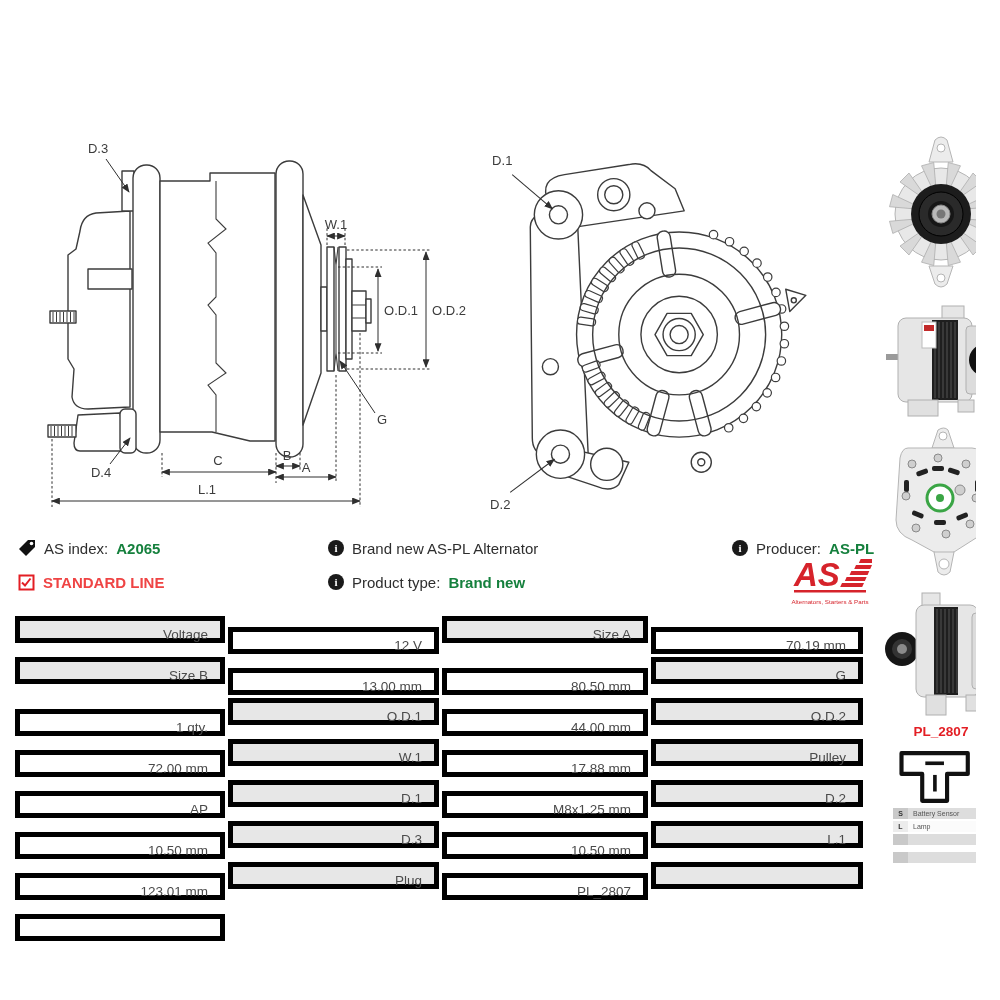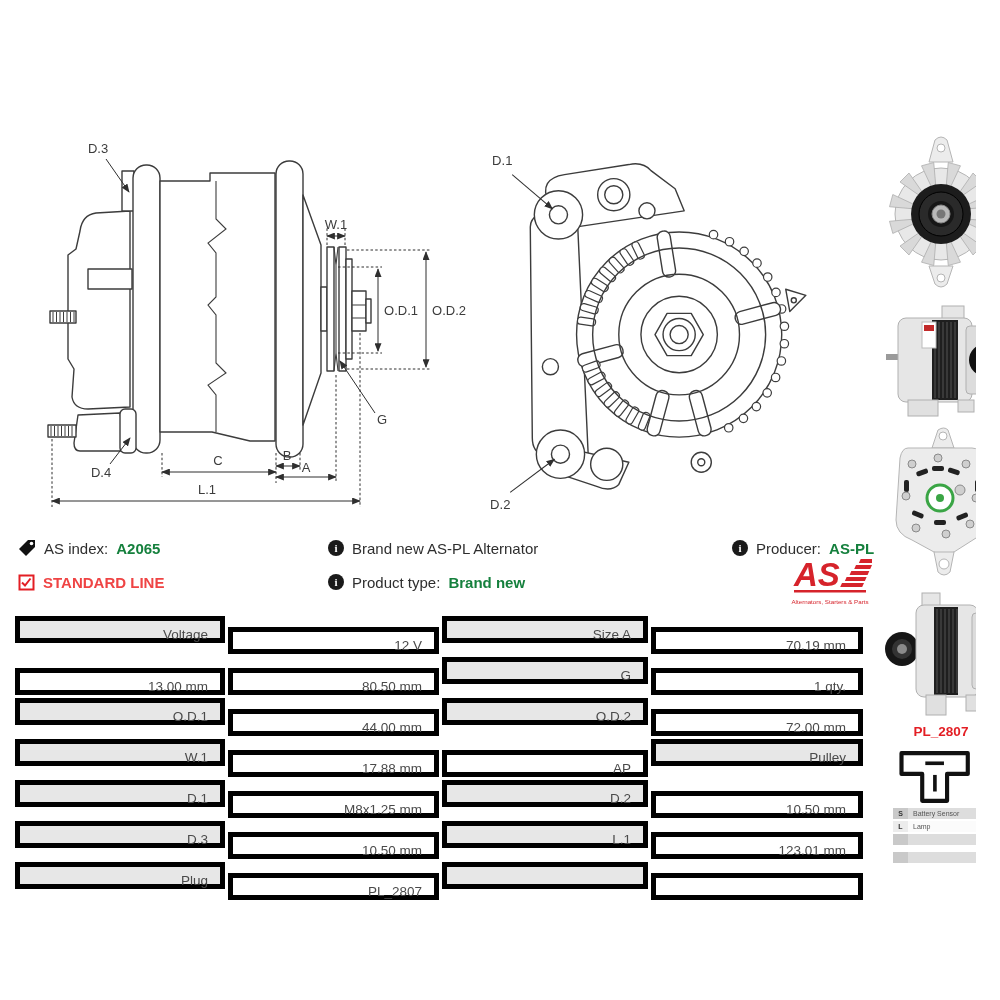--- a/index.html
+++ b/index.html
@@ -405,32 +405,33 @@
     </g>
     <rect x="6" y="34" width="72" height="2.5" fill="#d6232b"></rect>
     <text x="42" y="48" font-size="6.2" text-anchor="middle" fill="#d6232b">Alternators, Starters &amp; Parts</text>
   </svg>
 
   <div class="spec-table">
       <div class="cell lbl">Voltage</div>
       <div class="cell val">12 V</div>
       <div class="cell lbl">Size A</div>
       <div class="cell val">70.19 mm</div>
+      <div class="cell lbl">Size B</div>
       <div class="cell val">13.00 mm</div>
       <div class="cell val">80.50 mm</div>
       <div class="cell lbl">G</div>
       <div class="cell val">1 qty.</div>
       <div class="cell lbl">O.D.1</div>
       <div class="cell val">44.00 mm</div>
       <div class="cell lbl">O.D.2</div>
       <div class="cell val">72.00 mm</div>
       <div class="cell lbl">W.1</div>
       <div class="cell val">17.88 mm</div>
+      <div class="cell lbl">Pulley</div>
       <div class="cell val">AP</div>
-      <div class="cell lbl">Pulley</div>
       <div class="cell lbl">D.1</div>
       <div class="cell val">M8x1.25 mm</div>
       <div class="cell lbl">D.2</div>
       <div class="cell val">10.50 mm</div>
       <div class="cell lbl">D.3</div>
       <div class="cell val">10.50 mm</div>
       <div class="cell lbl">L.1</div>
       <div class="cell val">123.01 mm</div>
       <div class="cell lbl">Plug</div>
       <div class="cell val">PL_2807</div>

